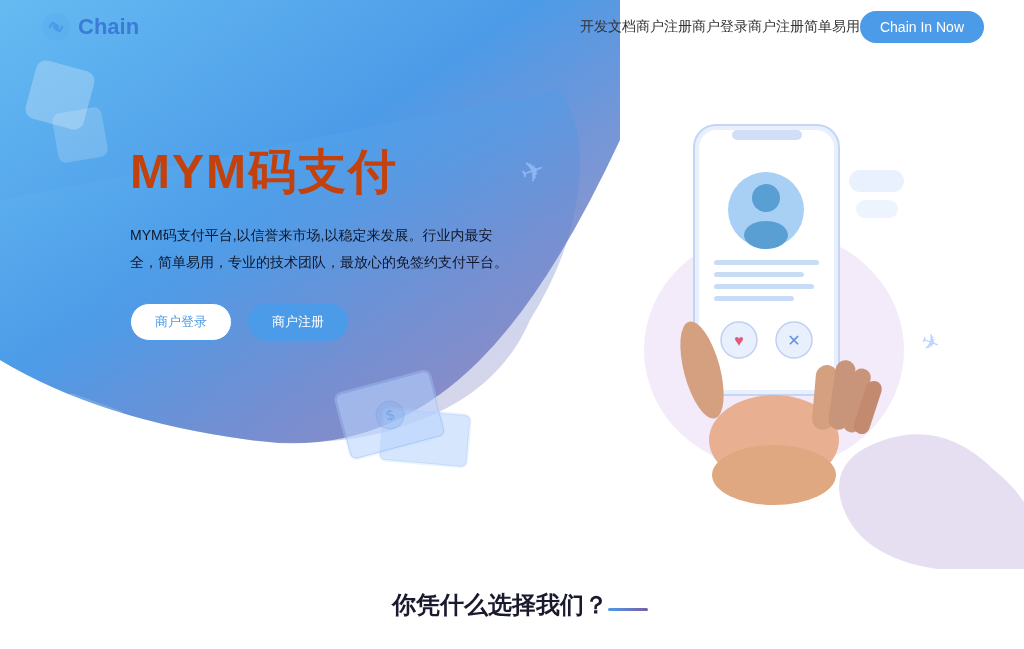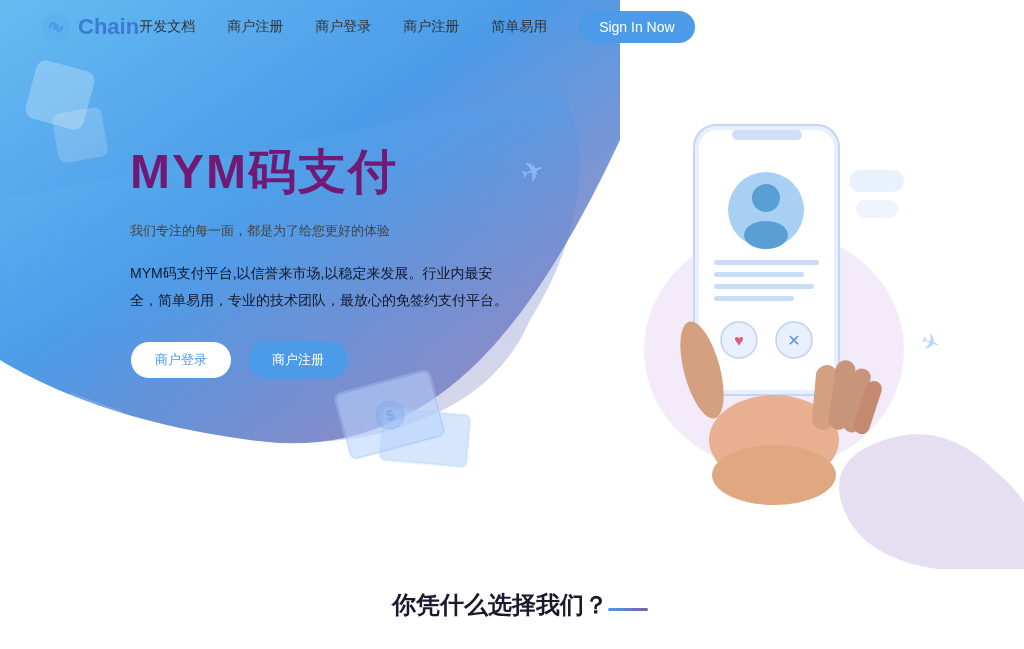--- a/index.html
+++ b/index.html
@@ -12,21 +12,21 @@
       position: relative;
     }
 
     
     .navbar {
       position: absolute;
       top: 0; left: 0; right: 0;
       height: 54px;
       display: flex;
       align-items: center;
-      justify-content: flex-start;
+      justify-content: space-between;
       padding: 14px 40px;
       z-index: 100;
       background: transparent;
     }
     .logo {
       display: flex;
       align-items: center;
       gap: 6px;
     }
     .logo-icon {
@@ -34,21 +34,20 @@
       height: 32px;
     }
     .logo-text {
       font-size: 22px;
       font-weight: 700;
       color: #3a7bd5;
     }
     .nav-links {
       display: flex;
       align-items: center;
-      gap: 32px;
     }
     .nav-link {
       font-size: 14px;
       color: #333;
       cursor: pointer;
       text-decoration: none;
     }
     .sign-in-btn {
       background: #4c9be8;
       color: #fff;
@@ -112,21 +111,21 @@
     
     .hero-content {
       position: absolute;
       top: 140px;
       left: 130px;
       z-index: 10;
     }
     .hero-title {
       font-size: 48px;
       font-weight: 800;
-      color: #701a75;
+      color: #c2410c;
       margin-bottom: 18px;
       letter-spacing: 2px;
     }
     .hero-subtitle {
       font-size: 13px;
       color: #444;
       margin-bottom: 20px;
     }
     .hero-desc {
       font-size: 14px;
@@ -256,21 +255,21 @@
     </svg>
     <span class="logo-text">Chain</span>
   </div>
 
   <div class="nav-links">
     <a class="nav-link">开发文档</a>
     <a class="nav-link">商户注册</a>
     <a class="nav-link">商户登录</a>
     <a class="nav-link">商户注册</a>
     <a class="nav-link">简单易用</a>
-    <button class="sign-in-btn">Sign In Now</button>
+    <button class="sign-in-btn">Chain In Now</button>
   </div>
 </nav>
 
 <div class="hero-section">
 
   <svg class="blob-bg" viewBox="0 0 720 620" fill="none">
     <defs>
       <linearGradient id="blobGrad" x1="0%" y1="0%" x2="100%" y2="100%">
         <stop offset="0%" style="stop-color:#6ec6f5;stop-opacity:1"></stop>
         <stop offset="50%" style="stop-color:#4c9be8;stop-opacity:1"></stop>
@@ -280,21 +279,20 @@
     <path d="M0,0 L720,0 L720,200 Q650,350 580,420 Q480,520 350,500 Q200,480 100,420 Q0,360 0,280 Z" fill="url(#blobGrad)"></path>
     <path d="M0,280 Q0,360 100,420 Q200,480 350,500 Q450,510 520,480 Q600,450 630,380 Q680,300 680,220 Q680,180 660,150" fill="url(#blobGrad)" opacity="0.4"></path>
   </svg>
 
   <div class="deco-square-1"></div>
   <div class="deco-square-2"></div>
   <div class="deco-square-3"></div>
 
   <div class="hero-content">
     <h1 class="hero-title">MYM码支付</h1>
-    <p class="hero-subtitle">我们专注的每一面，都是为了给您更好的体验</p>
     <p class="hero-desc">MYM码支付平台,以信誉来市场,以稳定来发展。行业内最安全，简单易用，专业的技术团队，最放心的免签约支付平台。</p>
     <div class="hero-buttons">
       <button class="btn-merchant-login">商户登录</button>
       <button class="btn-merchant-register">商户注册</button>
     </div>
   </div>
 
   <div class="deco-arrow-1">✈</div>
   <div class="deco-arrow-2">✈</div>
 

